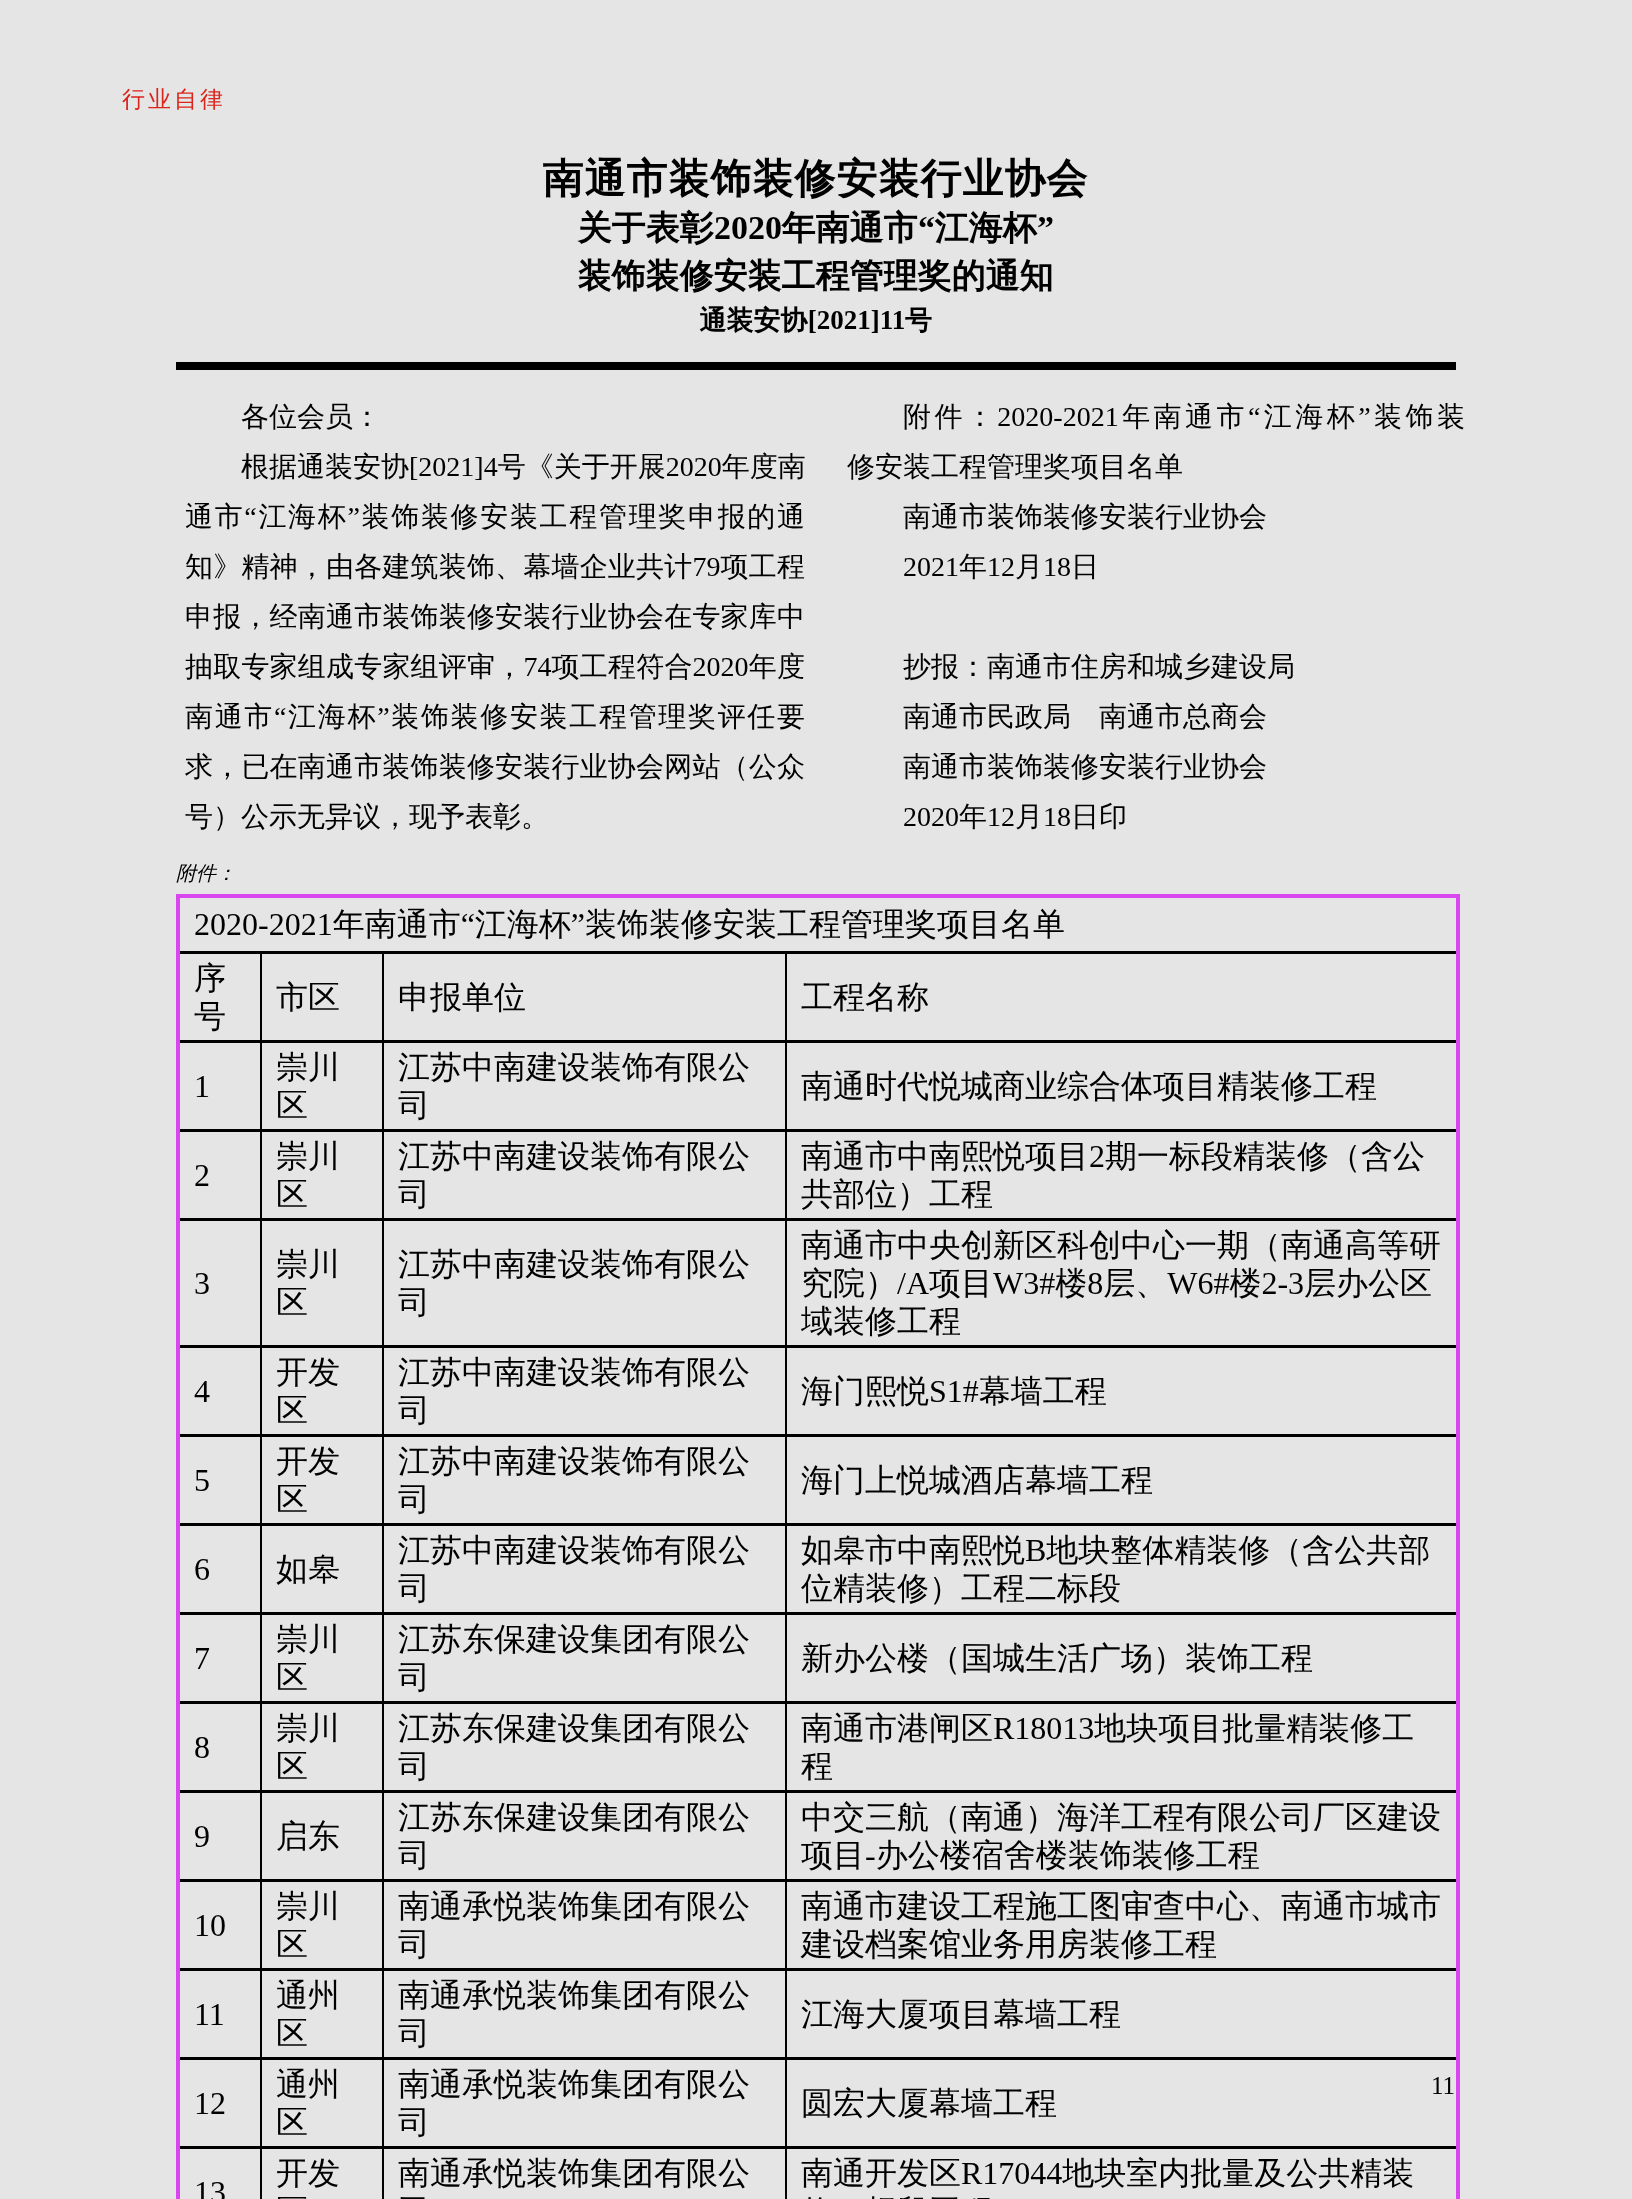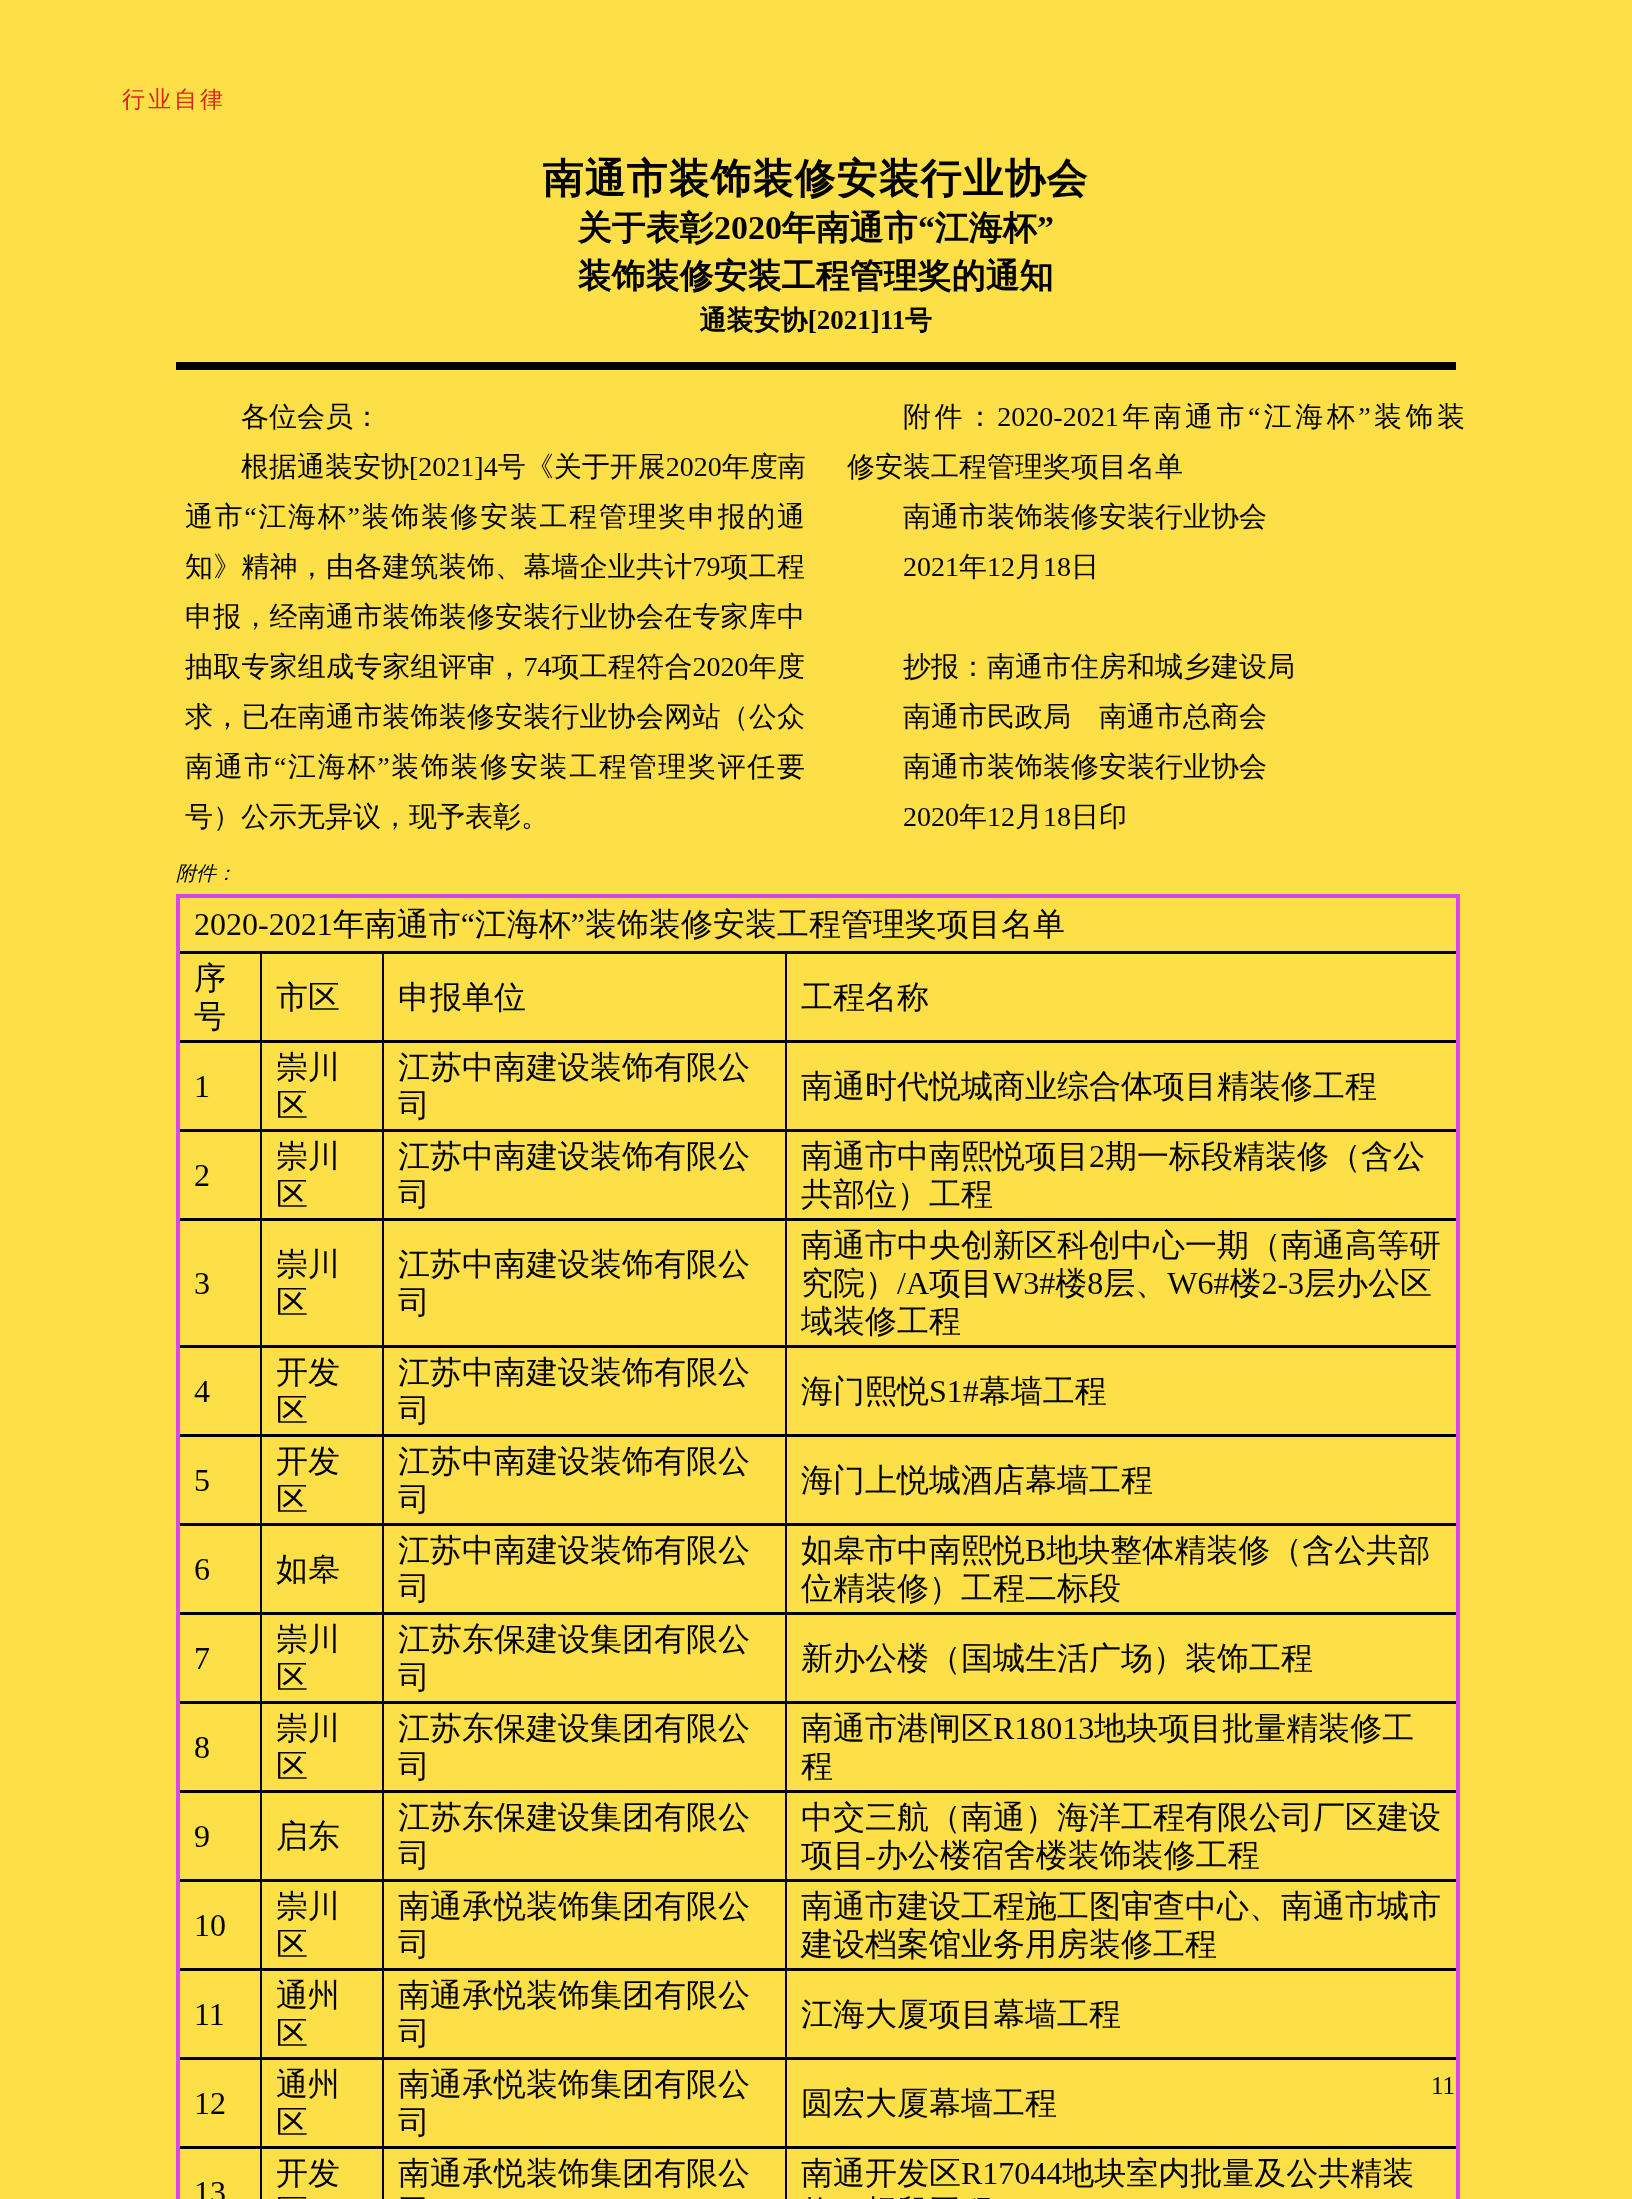--- a/index.html
+++ b/index.html
@@ -1,20 +1,20 @@
 <!DOCTYPE html>
 <html><head>
 <meta charset="utf-8">
 <style>
   html,body{margin:0;padding:0;background:#ffffff;}
   .page{
     position:relative;
     width:1632px;
     height:2199px;
-    background:#fde047;
+    background:#e5e5e5;
     color:#000;
     font-family:"Liberation Serif","DejaVu Serif",serif;
     overflow:hidden;
   }
   .category-label{
     position:absolute;
     left:122px;
     top:84px;
     font-size:23px;
     letter-spacing:3px;
@@ -76,22 +76,22 @@
   <div class="rule"></div>
 
   <div class="columns">
     <div class="col col-left" id="left-col">
         <div class="bodyline indent">各位会员：</div>
         <div class="bodyline fill indent">根据通装安协[2021]4号《关于开展2020年度南</div>
         <div class="bodyline fill">通市“江海杯”装饰装修安装工程管理奖申报的通</div>
         <div class="bodyline fill">知》精神，由各建筑装饰、幕墙企业共计79项工程</div>
         <div class="bodyline fill">申报，经南通市装饰装修安装行业协会在专家库中</div>
         <div class="bodyline fill">抽取专家组成专家组评审，74项工程符合2020年度</div>
+        <div class="bodyline fill">南通市“江海杯”装饰装修安装工程管理奖评任要</div>
         <div class="bodyline fill">求，已在南通市装饰装修安装行业协会网站（公众</div>
-        <div class="bodyline fill">南通市“江海杯”装饰装修安装工程管理奖评任要</div>
         <div class="bodyline">号）公示无异议，现予表彰。</div>
       </div>
     <div class="col col-right" id="right-col">
         <div class="bodyline fill indent">附件：2020-2021年南通市“江海杯”装饰装</div>
         <div class="bodyline">修安装工程管理奖项目名单</div>
         <div class="bodyline indent">南通市装饰装修安装行业协会</div>
         <div class="bodyline indent">2021年12月18日</div>
         <div class="bodyline">&nbsp;</div>
         <div class="bodyline indent">抄报：南通市住房和城乡建设局</div>
         <div class="bodyline indent">南通市民政局　南通市总商会</div>

